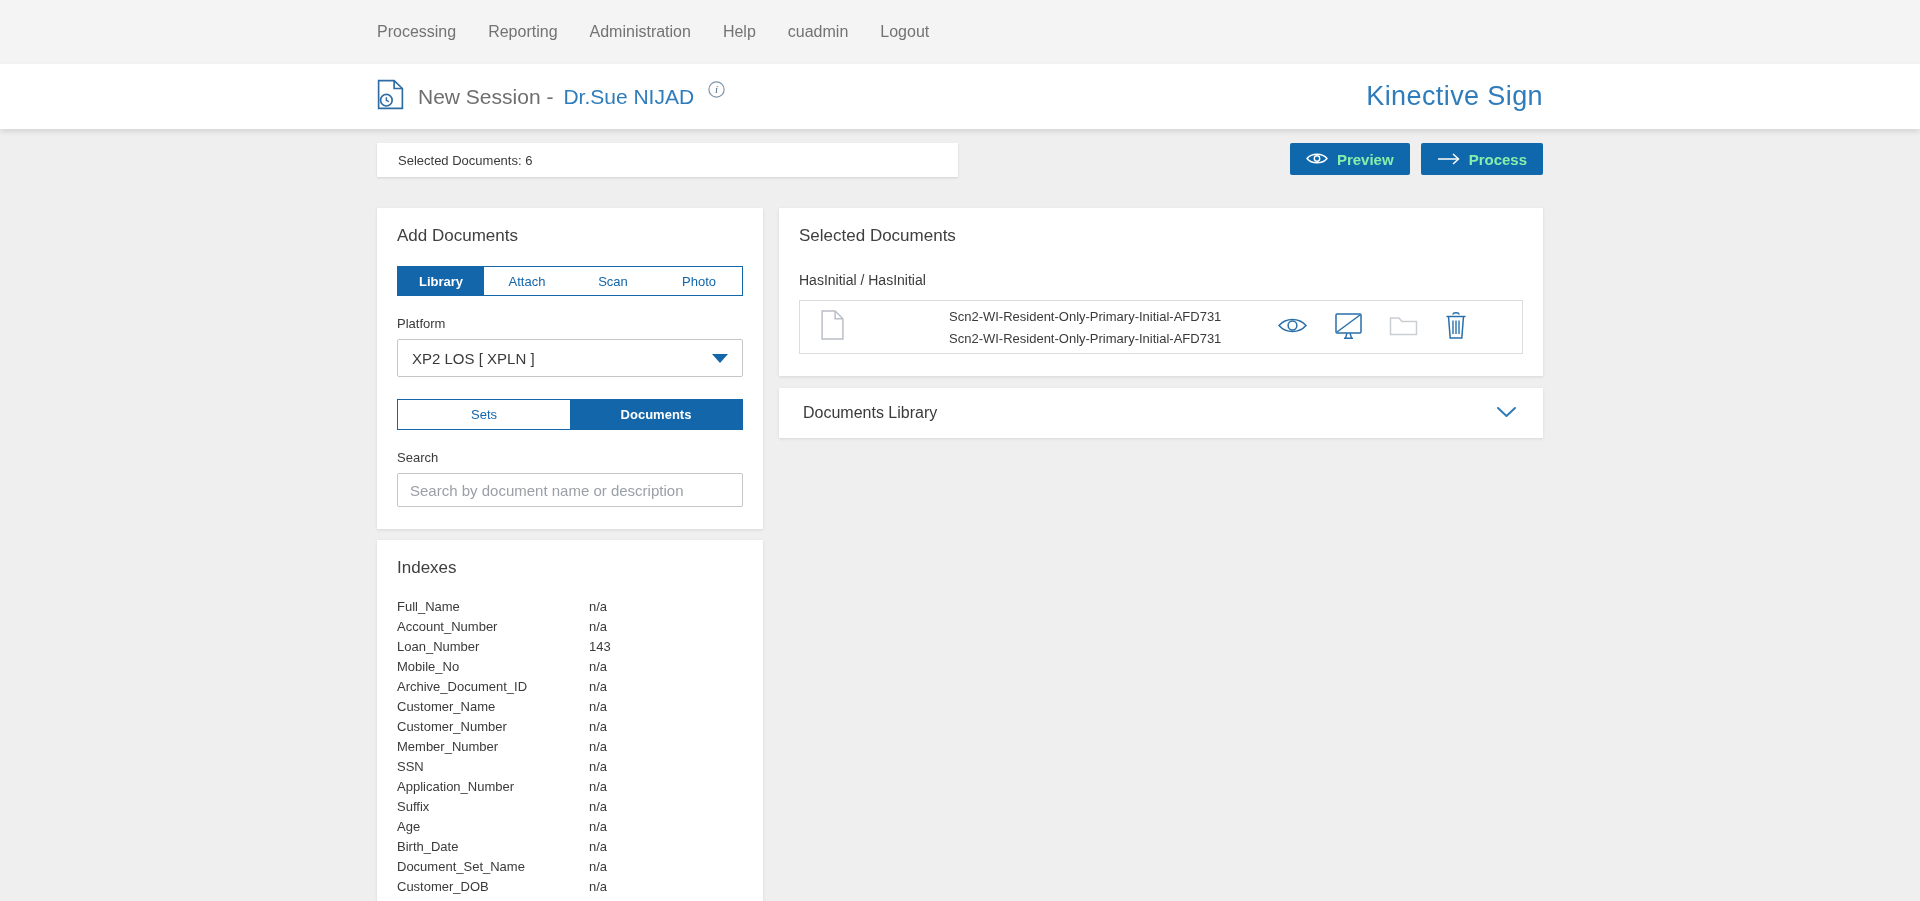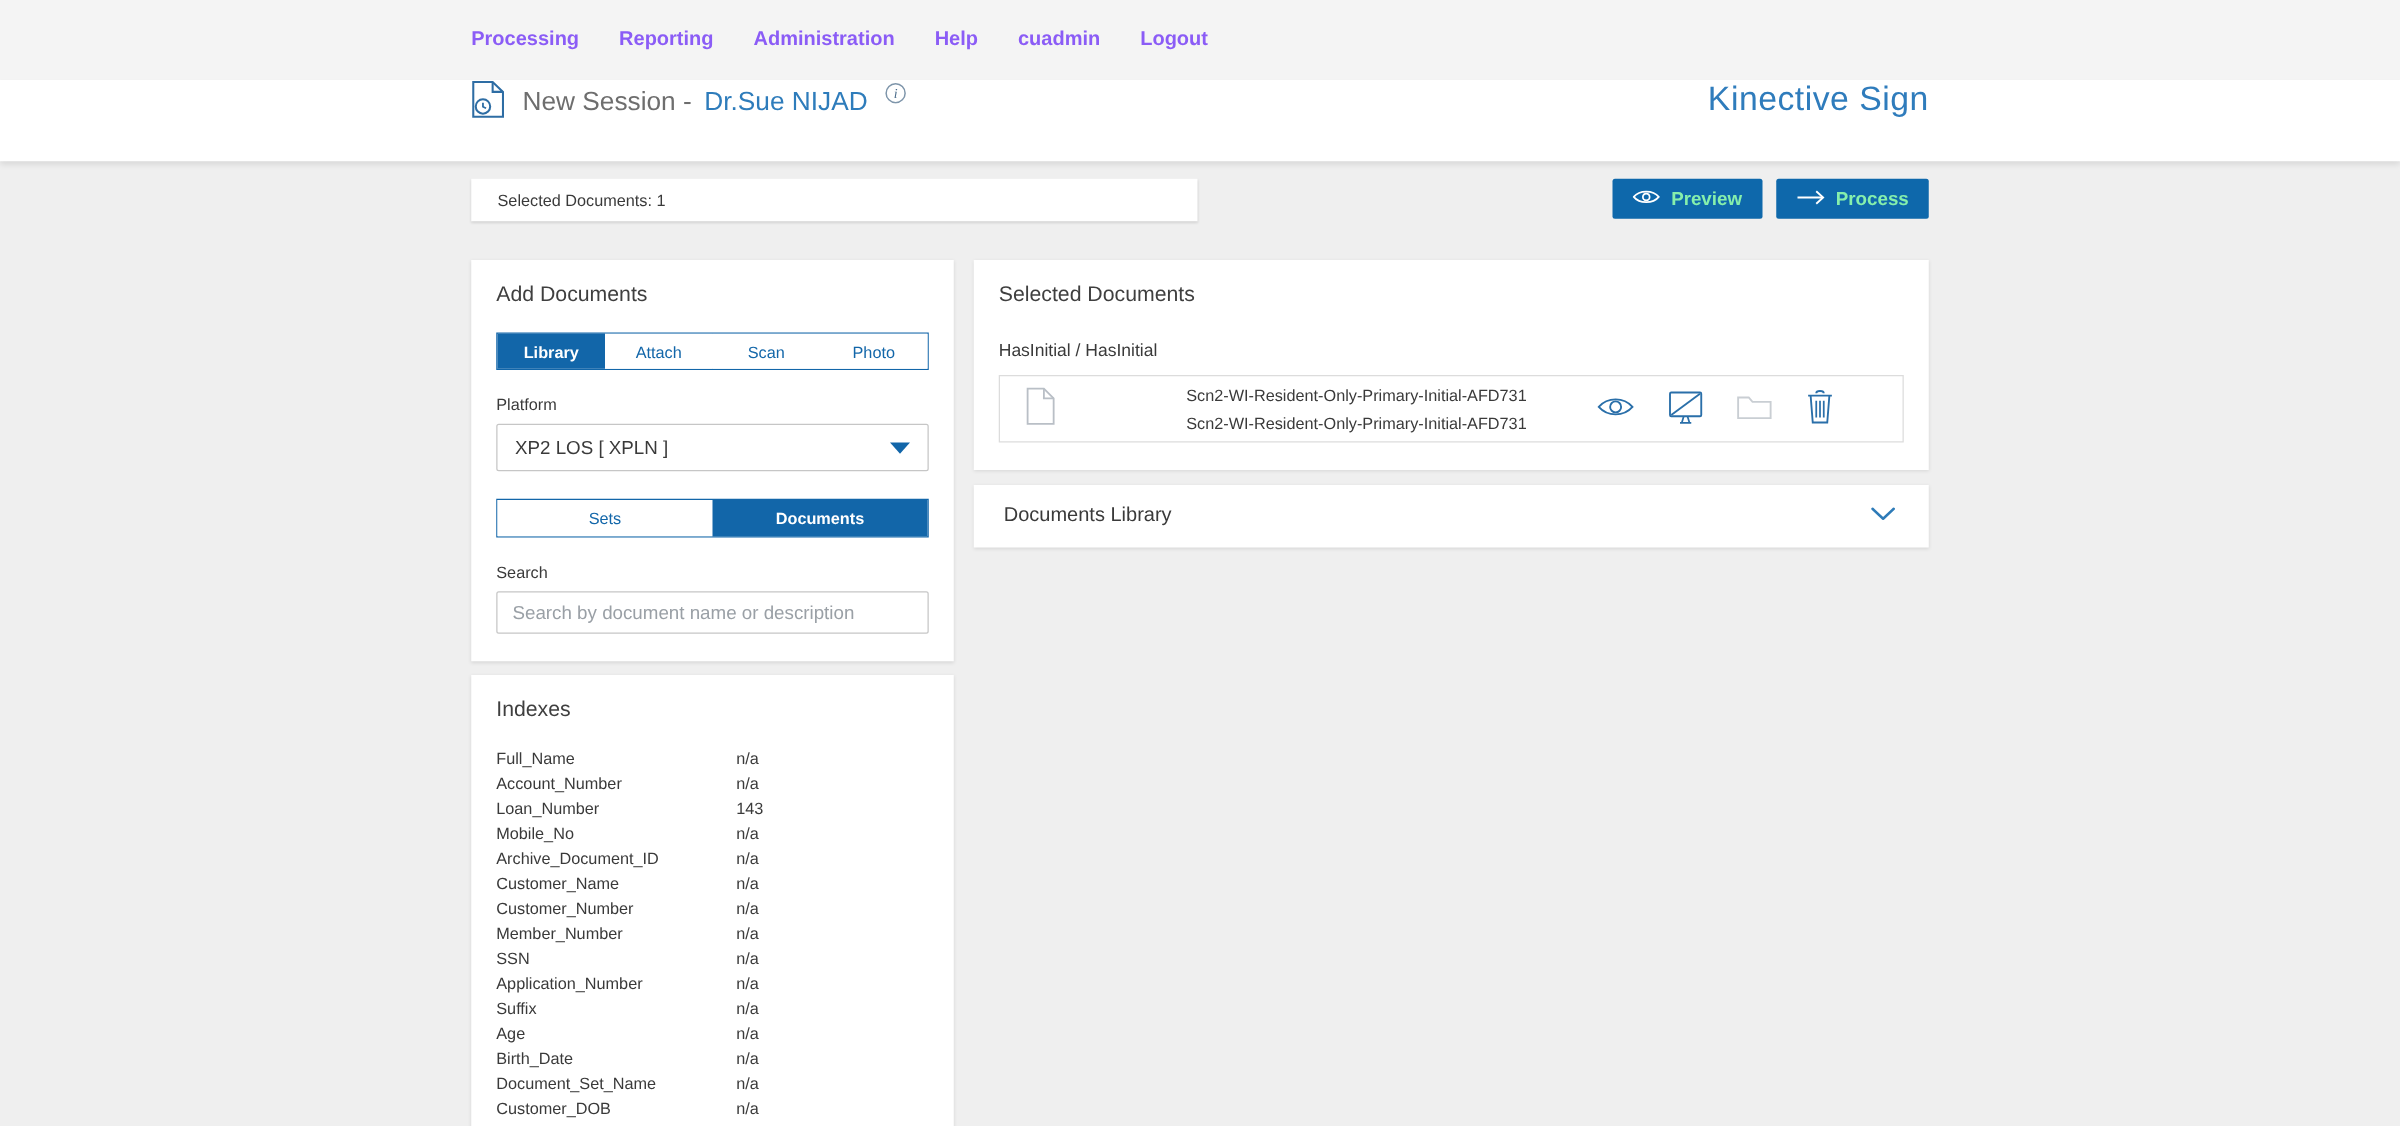--- a/index.html
+++ b/index.html
@@ -8,25 +8,25 @@
 
   .container { width:1166px; margin:0 auto; }
 
   
   .topbar { height:64px; background:#f4f4f4; }
   .topbar .container { height:100%; display:flex; align-items:center; justify-content:space-between; }
   .logo-box { width:296px; height:44px; background:#fff; border:3px solid #8a8f94;
               box-shadow: inset 0 0 0 1px #c9c9c9; display:flex; align-items:center; justify-content:center;
               font-size:19px; color:#2b2b2b; letter-spacing:0.3px; }
   .top-nav { display:flex; align-items:center; gap:32px; }
-  .top-nav .nav-item { font-size:16px; color:#8b5cf6; cursor:pointer; white-space:nowrap;font-weight:bold; }
+  .top-nav .nav-item { font-size:16px; color:#737373; cursor:pointer; white-space:nowrap; }
 
   
   .header { height:65px; background:#ffffff; box-shadow:0 3px 5px rgba(0,0,0,0.10); position:relative; z-index:5; }
-  .header .container { height:100%; display:flex; align-items:flex-start; justify-content:space-between; }
+  .header .container { height:100%; display:flex; align-items:center; justify-content:space-between; }
   .session-title { display:flex; align-items:center; gap:10px; }
   .session-label { font-size:21px; color:#6e6e6e; margin-left:4px; }
   .session-user { font-size:21px; color:#2e7cbb; }
   .info-badge { margin-left:4px; margin-top:-10px; }
   .brand { font-size:27px; color:#2f7cbc; letter-spacing:0.4px; font-weight:400; }
 
   
   .content { padding-top:14px; }
   .action-row { display:flex; justify-content:space-between; align-items:flex-start; margin-bottom:31px; }
   .selected-bar { width:581px; height:34px; background:#fff; box-shadow:0 1px 2px rgba(0,0,0,0.12);
@@ -121,21 +121,21 @@
     </div>
     <div class="brand">Kinective Sign</div>
   </div>
 </div>
 
 <div class="content">
   <div class="container">
 
     <div class="action-row">
       <div class="selected-bar">
-        <span>Selected Documents: 1</span>
+        <span>Selected Documents: 6</span>
       </div>
       <div class="action-buttons">
         <button class="btn-primary">
           <span>
             <svg width="22" height="13" viewBox="0 0 22 13" fill="none">
               <path d="M1 6.5 C5.5 0.8, 16.5 0.8, 21 6.5 C16.5 12.2, 5.5 12.2, 1 6.5 Z" stroke="#ffffff" stroke-width="1.4"></path>
               <circle cx="11" cy="6.5" r="2.7" stroke="#ffffff" stroke-width="1.4"></circle>
             </svg>
           </span>
           <span>Preview</span>

